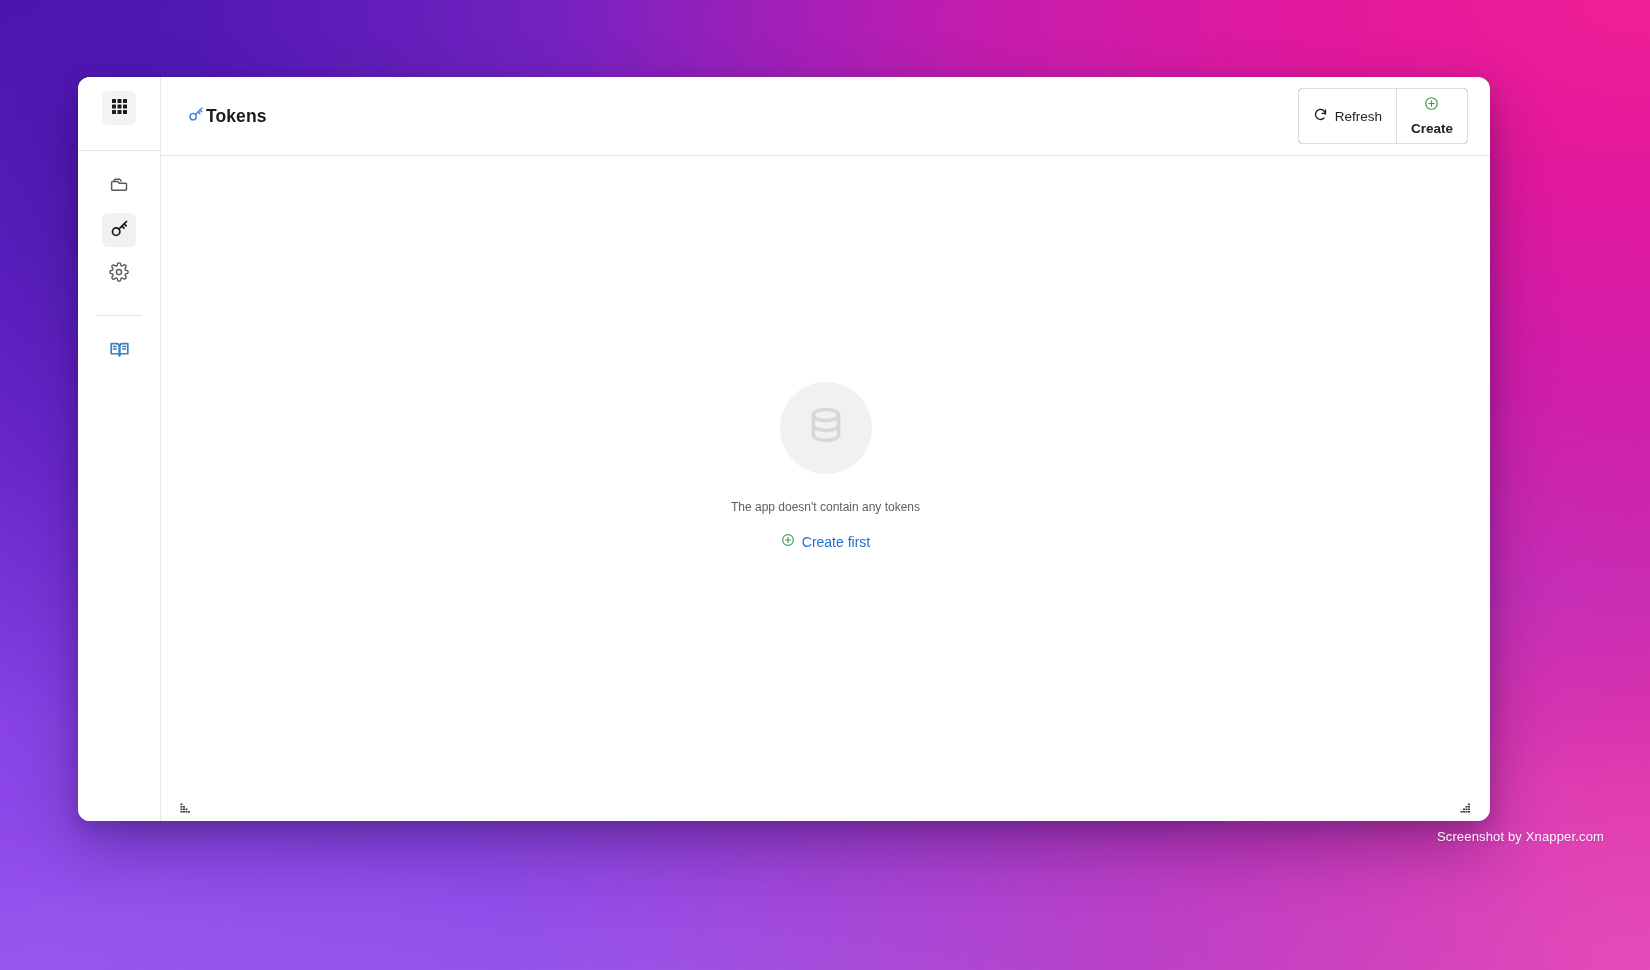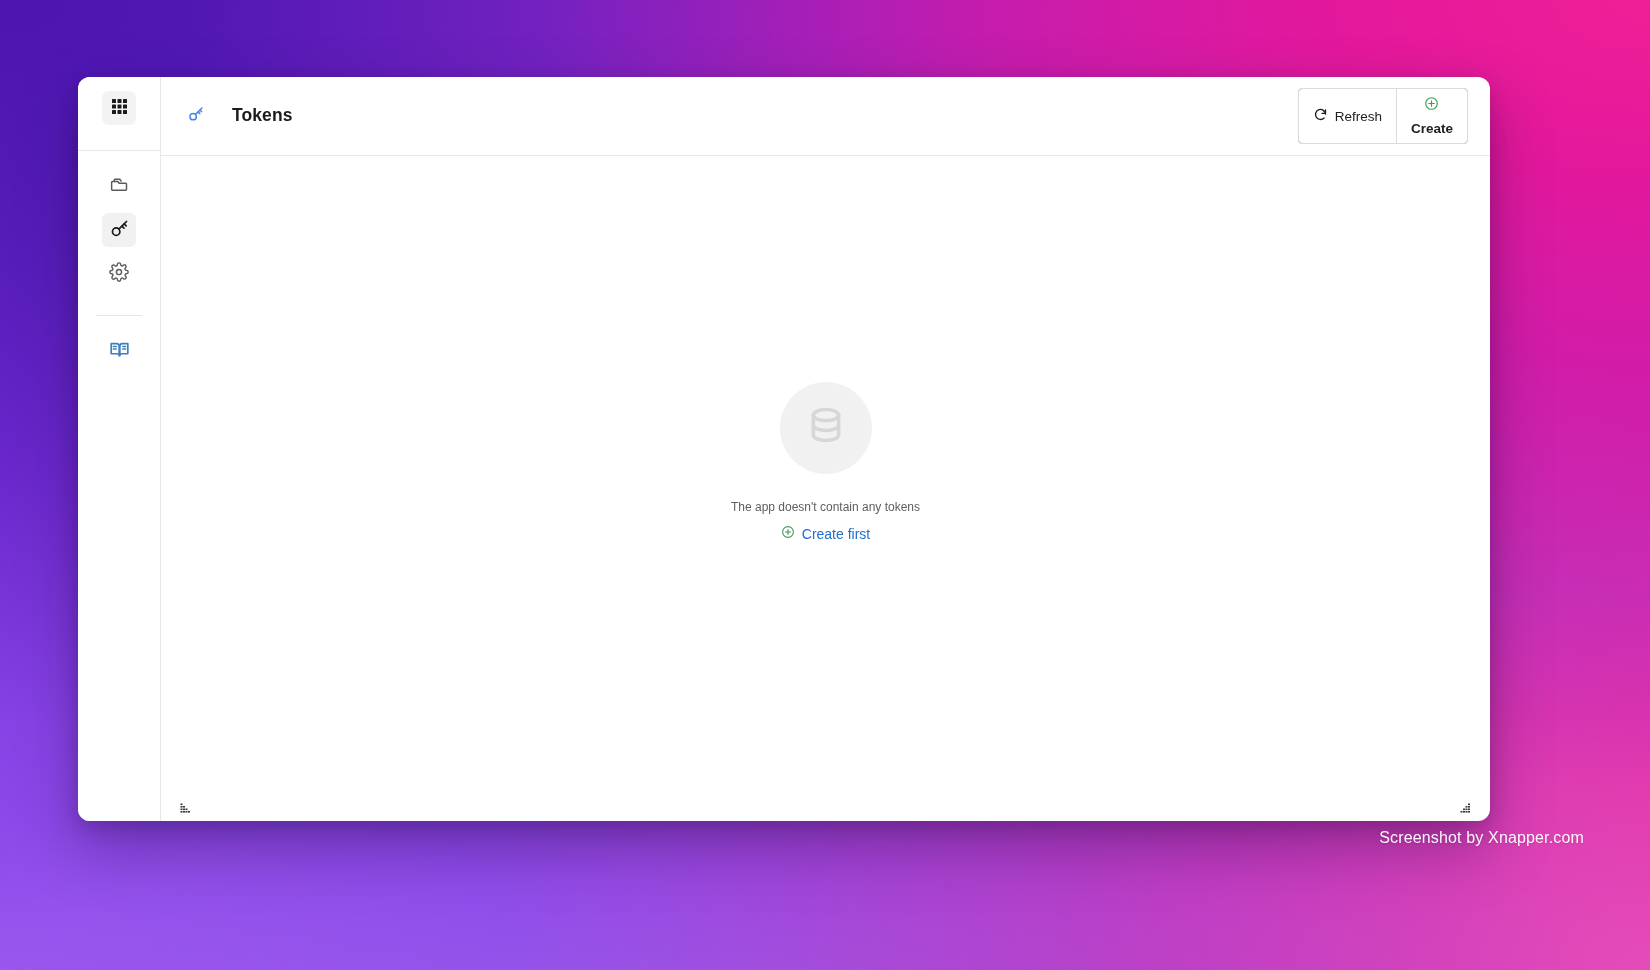--- a/index.html
+++ b/index.html
@@ -106,22 +106,22 @@
   .topbar {
     height: 78px;
     flex: 0 0 78px;
     display: flex;
     align-items: center;
     padding: 0 22px 0 26px;
   }
 
   .title-wrap {
     display: flex;
-    align-items: flex-start;
-    gap: 27px;
+    align-items: center;
+    gap: 1px;
   }
 
   .page-title {
     font-size: 17.5px;
     font-weight: bold;
     color: #1c1c1c;
     letter-spacing: 0.1px;
   }
 
   .topbar-spacer { flex: 1; }
@@ -178,21 +178,21 @@
     justify-content: center;
   }
 
   .empty-text {
     margin-top: 26px;
     font-size: 12px;
     color: #5e5e5e;
   }
 
   .empty-link {
-    margin-top: 11px;
+    margin-top: 19px;
     display: flex;
     align-items: center;
     gap: 7px;
     font-size: 14px;
     color: #1f6fd0;
     cursor: pointer;
     text-decoration: none;
   }
 
   
@@ -201,23 +201,23 @@
     bottom: 8px;
     width: 14px;
     height: 14px;
   }
   .grip.left  { left: 19px; }
   .grip.right { right: 19px; }
 
   
   .watermark {
     position: absolute;
-    right: 66px;
+    right: 46px;
     top: 829px;
-    font-size: 16px;
+    font-size: 13px;
     color: rgba(255,255,255,0.96);
     letter-spacing: 0.15px;
     text-shadow: 0 1px 2px rgba(0,0,0,0.12);
     white-space: nowrap;
   }
 </style>
 </head>
 <body>
 
 <div class="backdrop"></div>

